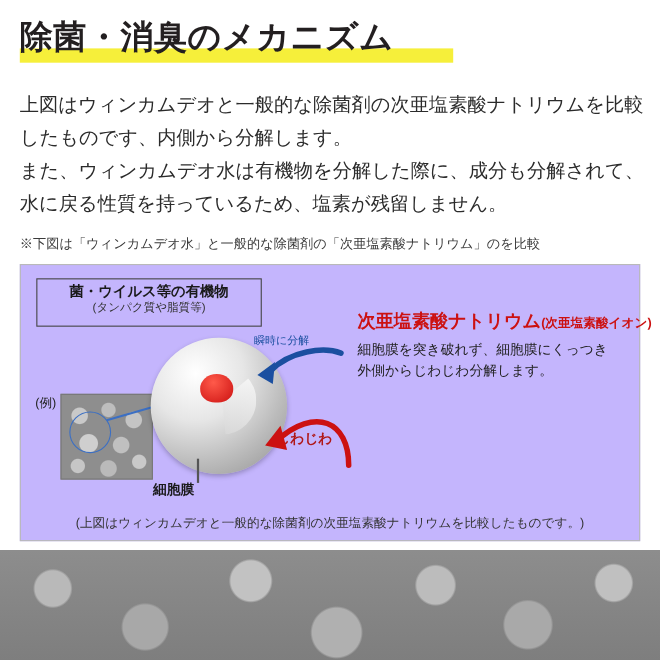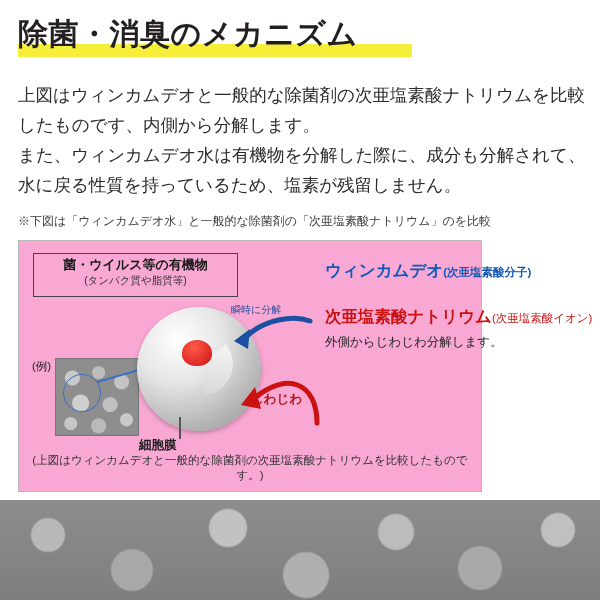--- a/index.html
+++ b/index.html
@@ -69,24 +69,24 @@
     color: #3a3a3a;
     line-height: 18px;
     white-space: nowrap;
   }
 
   
   .diagram {
     position: absolute;
     left: 18px;
     top: 240px;
-    width: 464px;
+    width: 564px;
     height: 252px;
     border: 1px solid #b9b9b9;
-    background: #f9a8d4;
+    background: #c4b5fd;
     box-sizing: border-box;
   }
 
   
   .organism-box {
     position: absolute;
     left: 14px;
     top: 12px;
     width: 205px;
     height: 44px;
@@ -253,21 +253,21 @@
   }
   .head-red {
     font-size: 16.5px;
     font-weight: bold;
     color: #cc1111;
     line-height: 22px;
     white-space: nowrap;
   }
   .head-red .sub {
     font-size: 11.5px;
-    font-weight: normal;
+    font-weight: bold;
   }
   .para {
     font-size: 12.5px;
     color: #222;
     line-height: 19px;
     margin-top: 4px;
   }
   .block2 {
     margin-top: 22px;
   }
@@ -341,28 +341,26 @@
       <polygon points="24,34 10,26 26,14" fill="#1b4fa0"></polygon>
     </svg>
 
     <div class="arrow-red-label">じわじわ</div>
     <svg class="arrow-red" viewBox="0 0 110 70">
       <path d="M100 62 C 100 22, 70 8, 34 40" stroke="#cc1111" stroke-width="5" fill="none" stroke-linecap="round"></path>
       <polygon points="38,26 24,44 44,48" fill="#cc1111"></polygon>
     </svg>
 
     <div class="right-col">
-      <div class="head-blue">
-        <span>ウィンカムデオ</span><span class="sub">(次亜塩素酸分子)</span>
-      </div>
 
       <div class="head-red block2">
         <span>次亜塩素酸ナトリウム</span><span class="sub">(次亜塩素酸イオン)</span>
       </div>
       <div class="para">
+        <div>細胞膜を突き破れず、細胞膜にくっつき</div>
         <div>外側からじわじわ分解します。</div>
       </div>
     </div>
 
     <div class="diagram-caption">(上図はウィンカムデオと一般的な除菌剤の次亜塩素酸ナトリウムを比較したものです。)</div>
   </div>
 
   <div class="photo-band"></div>
 
 </div>

